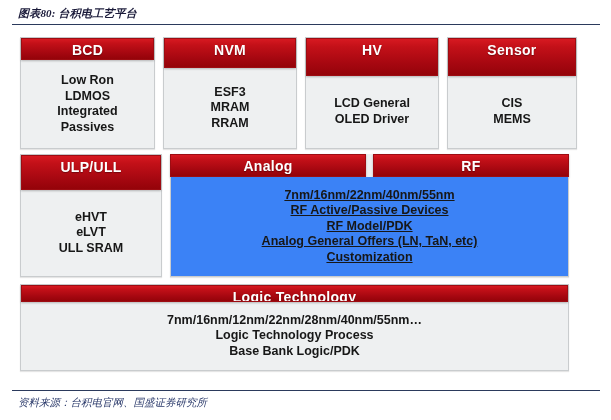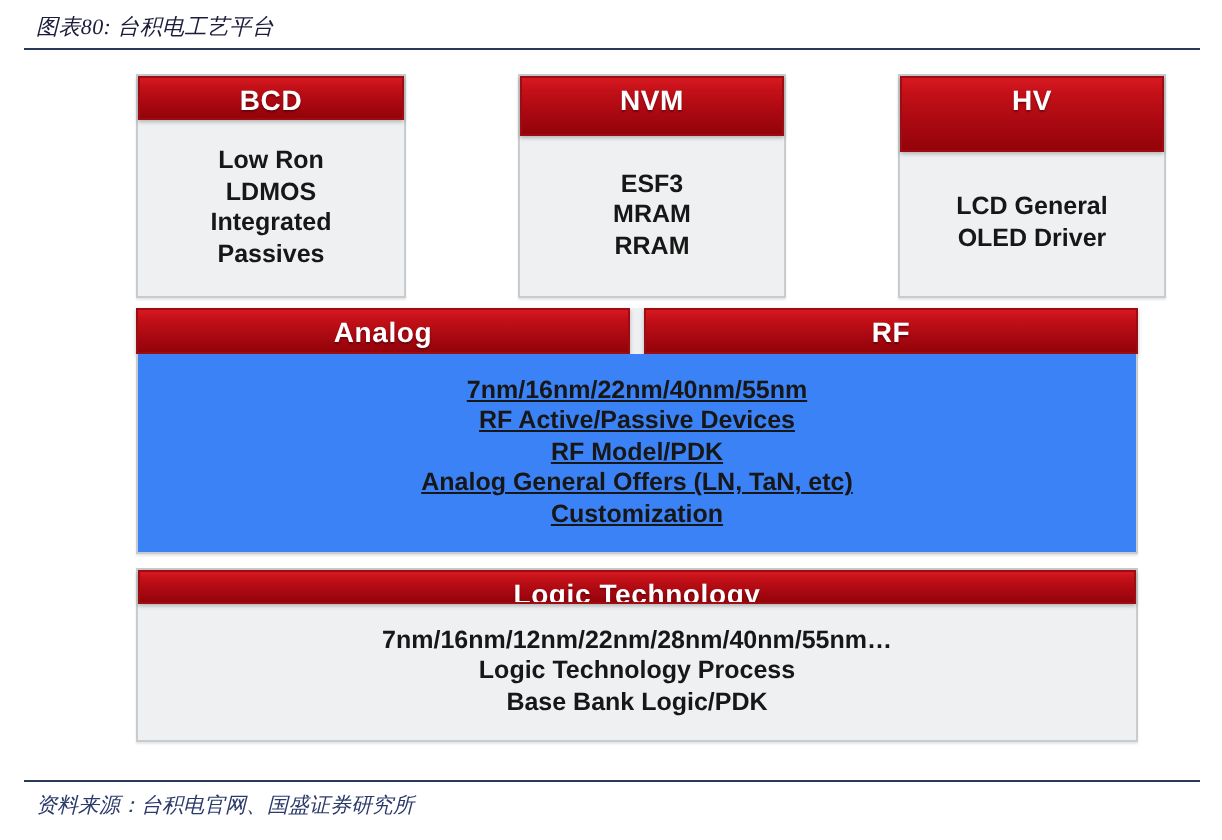--- a/index.html
+++ b/index.html
@@ -15,21 +15,21 @@
     position: relative;
   }
 
   
   .fig-title {
     position: absolute;
     left: 18px;
     top: 6px;
     font-family: "Liberation Serif", serif;
     font-style: italic;
-    font-weight: normal;
+    font-weight: bold;
     font-size: 11px;
     color: #1b1b3a;
     letter-spacing: 0.2px;
     white-space: nowrap;
   }
   .title-rule {
     position: absolute;
     left: 12px;
     top: 24px;
     width: 588px;
@@ -63,21 +63,20 @@
     height: 100%;
   }
 
   .card {
     display: flex;
     flex-direction: column;
     background: #eef0f1;
     border: 1px solid #c9ccce;
     box-sizing: border-box;
     box-shadow: 0 1px 1px rgba(0,0,0,0.10);
-    margin-left: 48px;
   }
 
   .card-hdr-wrap {
     display: flex;
     gap: 7px;
     padding: 0;
     background: transparent;
   }
 
   .hdr {
@@ -195,20 +194,28 @@
           <div class="line">MEMS</div>
         </div>
       </div>
 
     </div>
   </div>
 
   <div class="row row-mid">
     <div class="cards">
 
+      <div class="card plain w-ulp">
+        <div class="hdr hdr-solo">ULP/ULL</div>
+        <div class="body">
+          <div class="line">eHVT</div>
+          <div class="line">eLVT</div>
+          <div class="line">ULL SRAM</div>
+        </div>
+      </div>
 
       <div class="card w-anrf" style="background:#eef0f1;border:none;box-shadow:none;">
         <div class="card-hdr-wrap">
           <div class="hdr">Analog</div>
           <div class="hdr">RF</div>
         </div>
         <div class="body" style="border:1px solid #c9ccce;border-top:none;background:#3b82f6;box-shadow:0 1px 1px rgba(0,0,0,0.10);text-decoration:underline;">
           <div class="line">7nm/16nm/22nm/40nm/55nm</div>
           <div class="line">RF Active/Passive Devices</div>
           <div class="line">RF Model/PDK</div>

